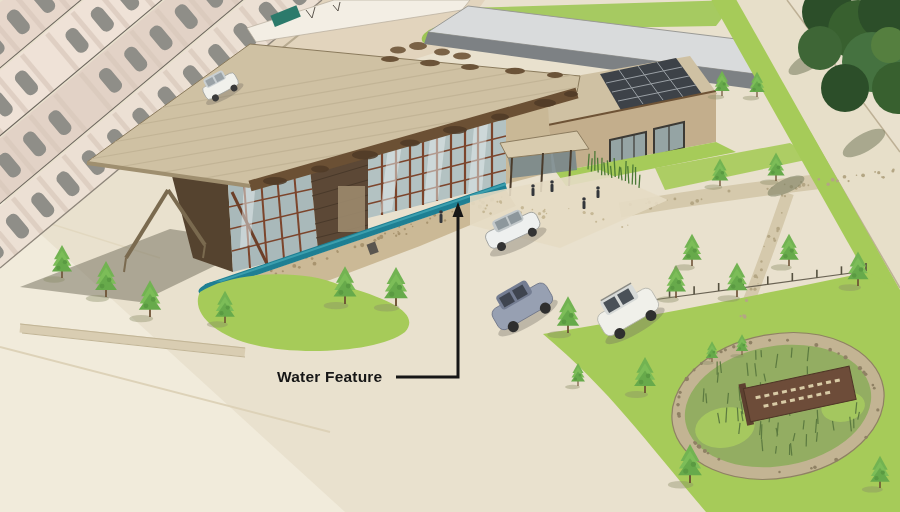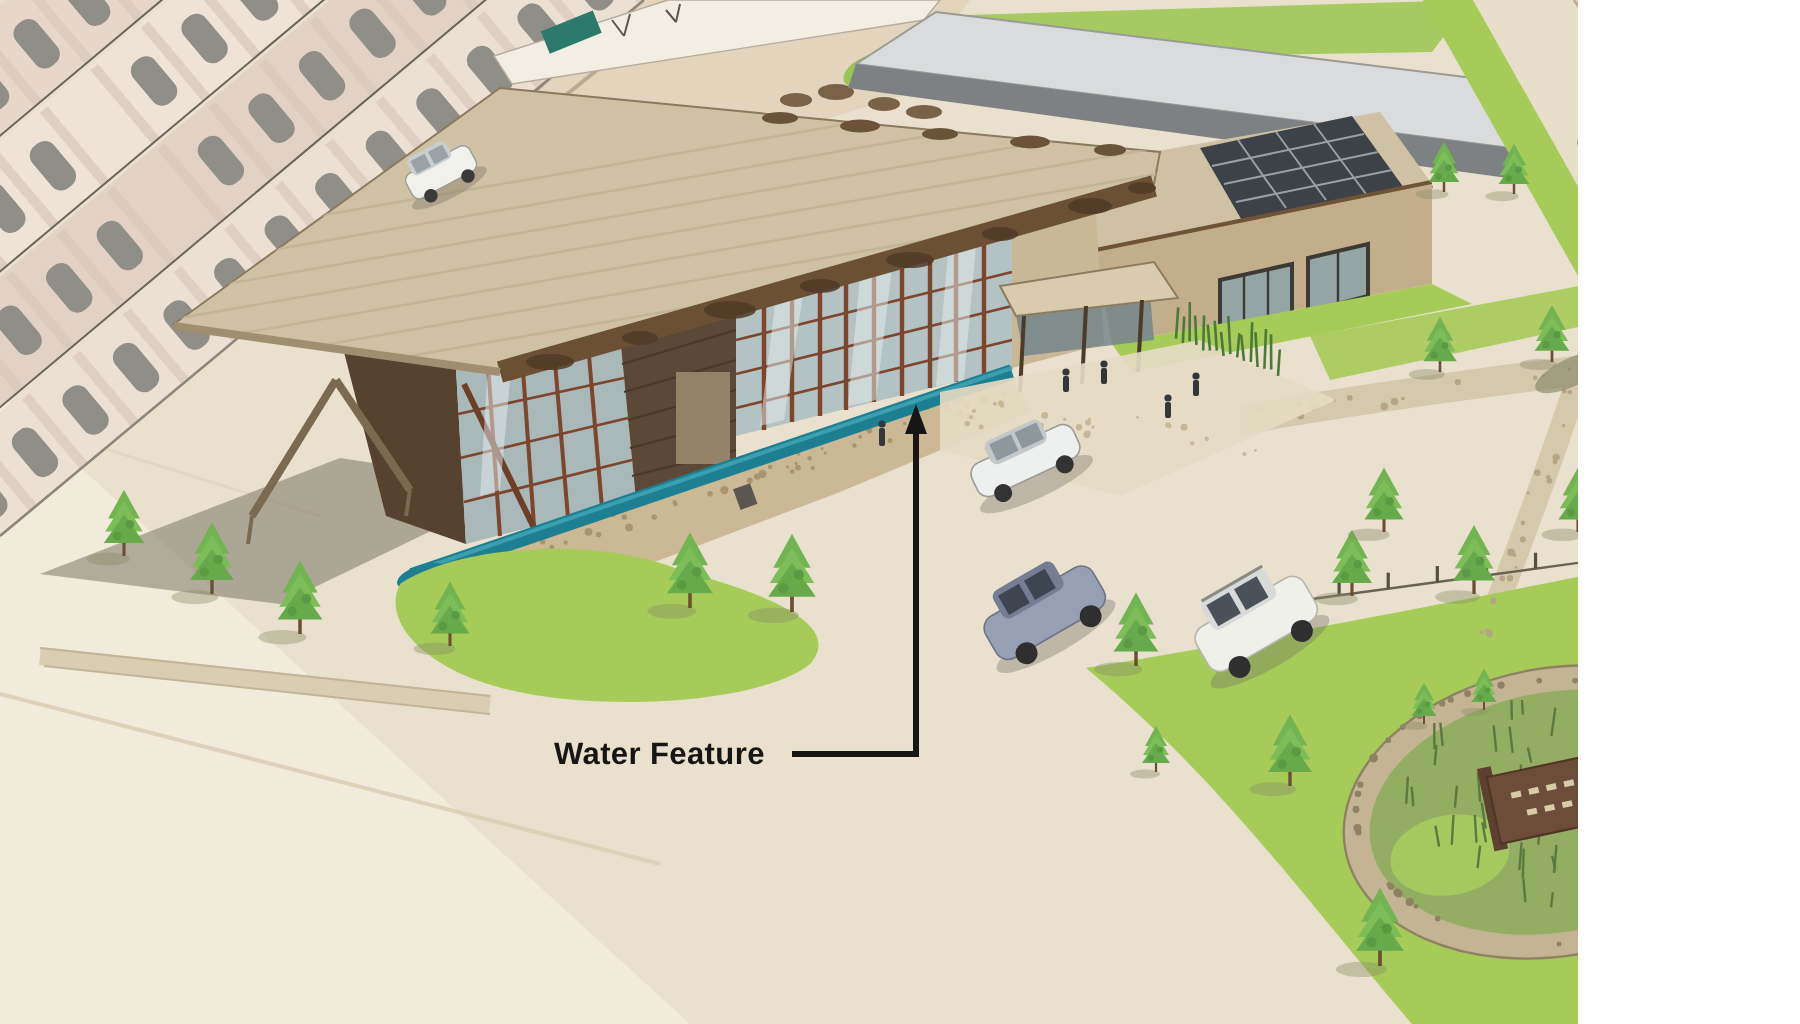--- a/index.html
+++ b/index.html
@@ -1,16 +1,16 @@
 <!DOCTYPE html>
 <html><head>
 <meta charset="utf-8">
 <style>
   html,body{margin:0;padding:0;background:#ffffff;}
-  #stage{width:789px;height:512px;position:relative;overflow:hidden;
+  #stage{width:900px;height:512px;position:relative;overflow:hidden;
          font-family:"Liberation Sans", sans-serif;}
   svg{display:block;}
   text.callout{font-family:"Liberation Sans", sans-serif;font-weight:bold;
                font-size:15.5px;letter-spacing:.2px;}
 </style>
 </head>
 <body>
 
 <div id="stage">
 <svg width="900" height="512" viewBox="0 0 900 512">

